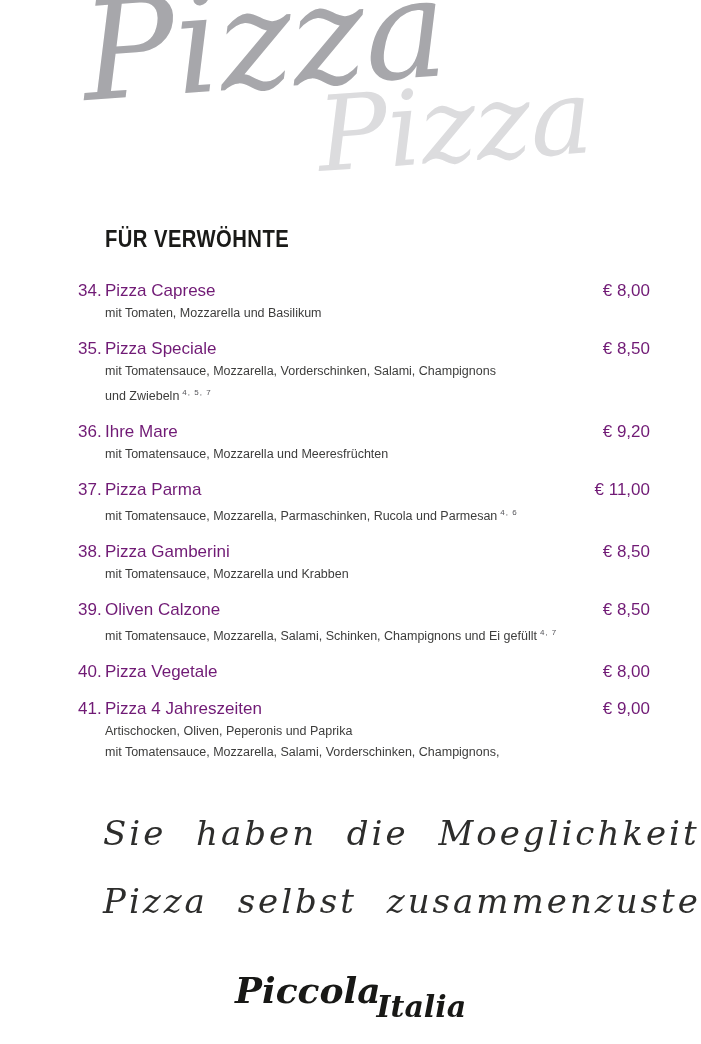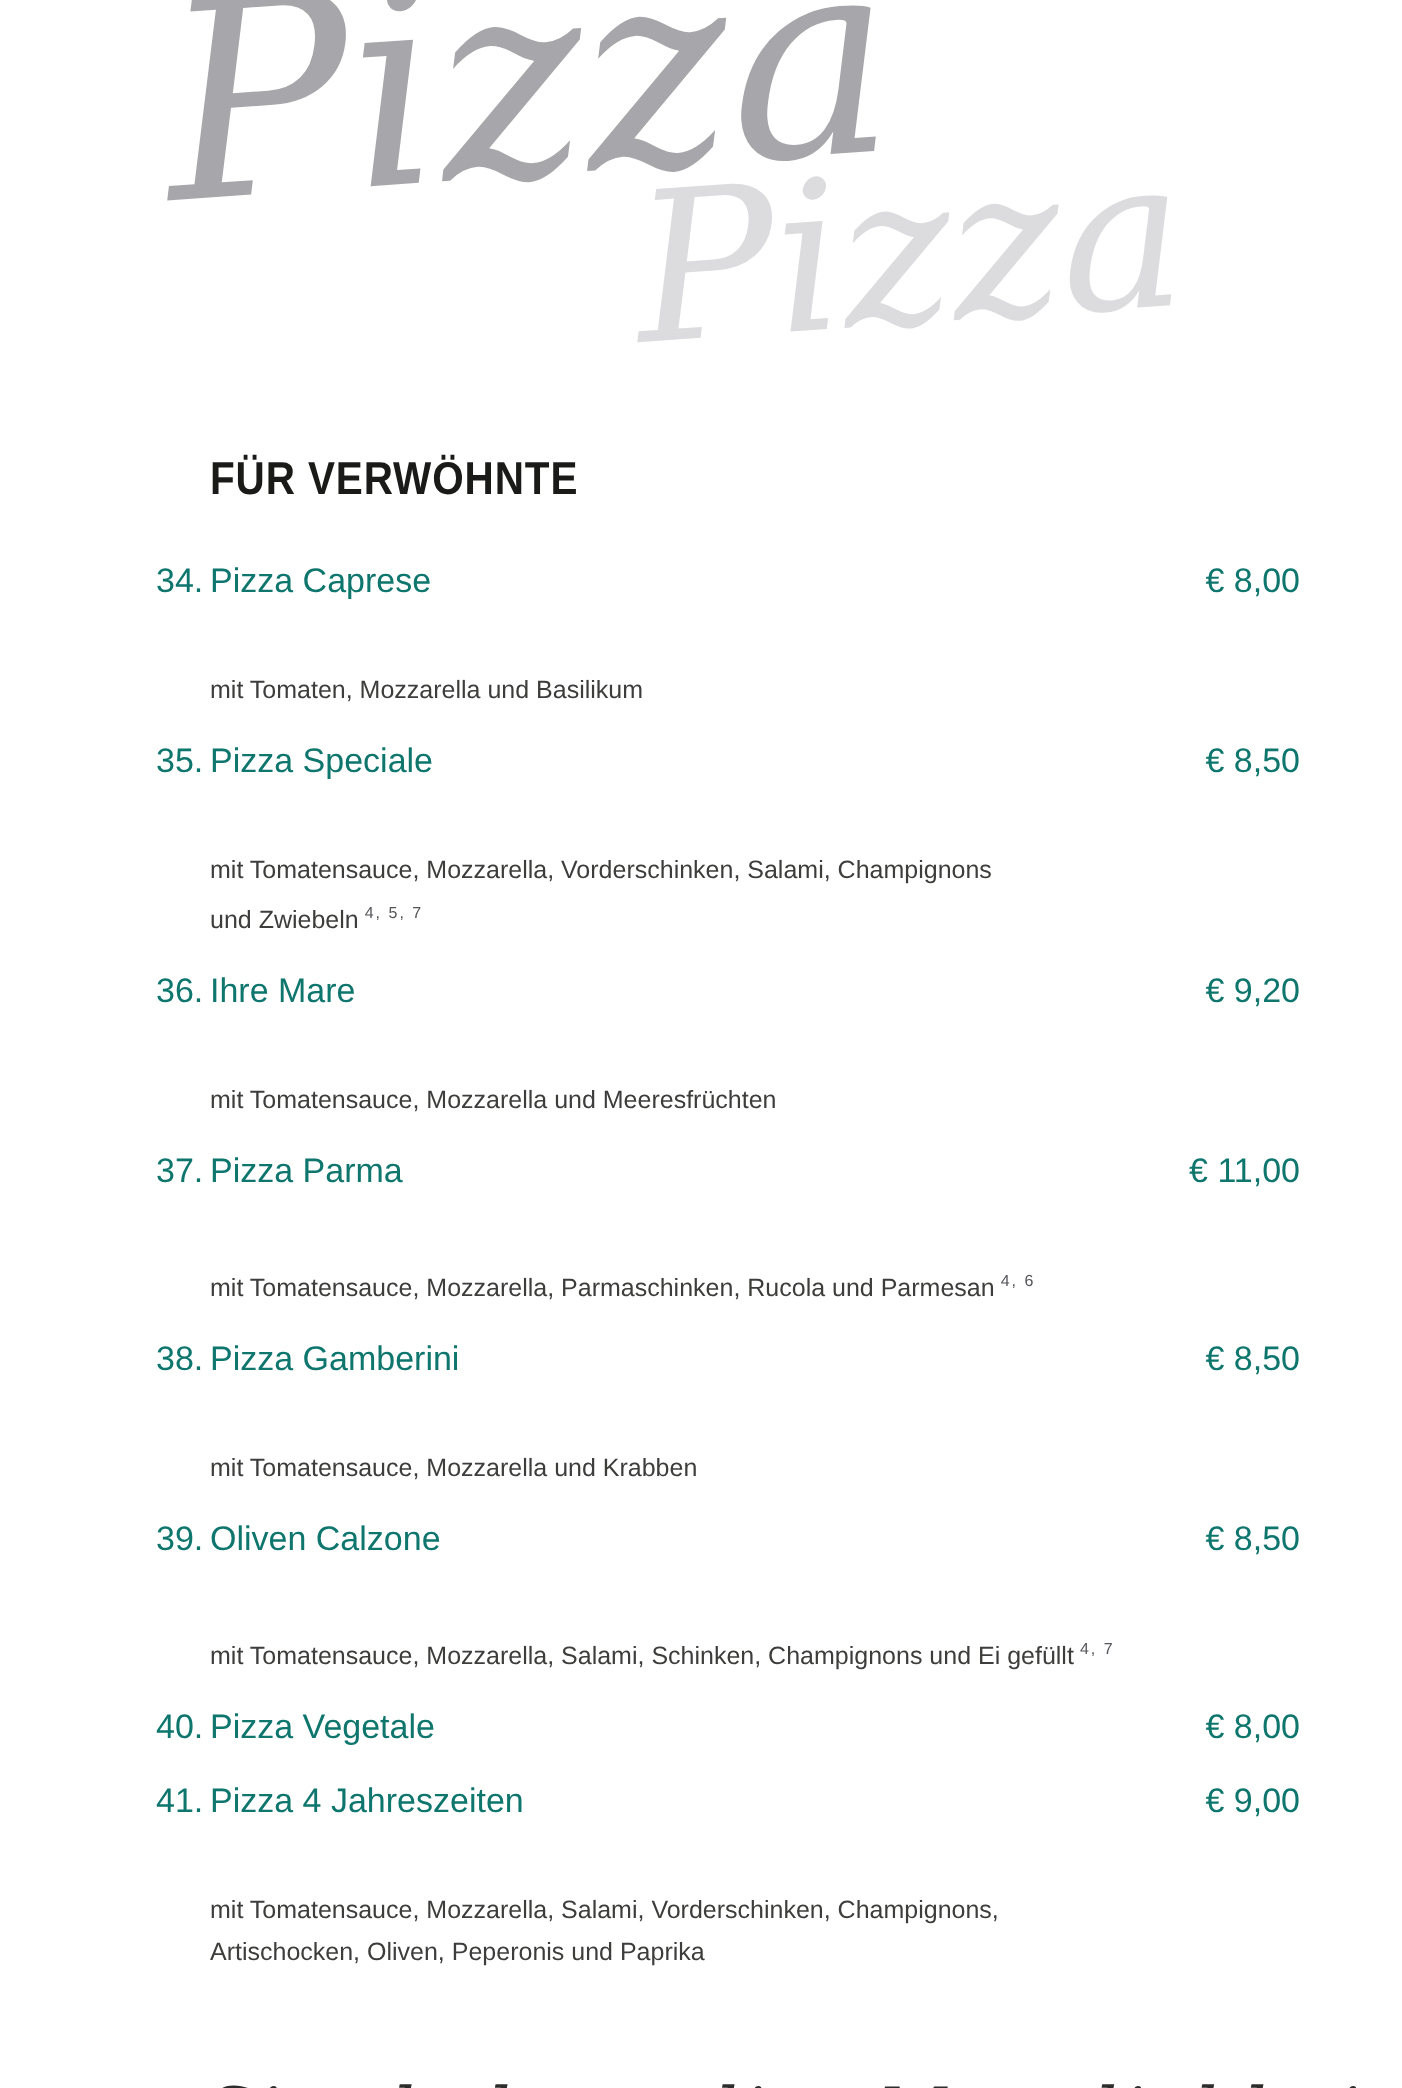--- a/index.html
+++ b/index.html
@@ -53,32 +53,32 @@
   
   .menu-list {
     padding: 6px 51px 0 78px;
   }
   .item { margin-bottom: 12px; }
   .item .row {
     display: flex;
     align-items: baseline;
     font-size: 17px;
     line-height: 25px;
-    color: #0f766e;
+    color: #701a75;
   }
   .item .num {
     width: 27px;
     flex: 0 0 27px;
   }
   .item .name { white-space: nowrap; }
   .item .price {
     margin-left: auto;
     white-space: nowrap;
   }
-  .item .desc { margin-left: 27px; margin-top: 32px; }
+  .item .desc { margin-left: 27px; }
   .desc-line {
     font-size: 12.5px;
     line-height: 21px;
     color: #3d3d3c;
   }
   sup.note {
     font-size: 8px;
     color: #55555a;
     margin-left: 3px;
     vertical-align: super;
@@ -212,22 +212,22 @@
       </div>
     </div>
 
     <div class="item">
       <div class="row">
         <span class="num">41.</span>
         <span class="name">Pizza 4 Jahreszeiten</span>
         <span class="price">€ 9,00</span>
       </div>
       <div class="desc">
+          <div class="desc-line">Artischocken, Oliven, Peperonis und Paprika</div>
           <div class="desc-line">mit Tomatensauce, Mozzarella, Salami, Vorderschinken, Champignons,</div>
-          <div class="desc-line">Artischocken, Oliven, Peperonis und Paprika</div>
         </div>
     </div>
   </div>
 
   <div class="footer-script">
     <div>Sie haben die Moeglichkeit Ihre</div>
     <div>Pizza selbst zusammenzustellen</div>
   </div>
 
   <div class="logo">

